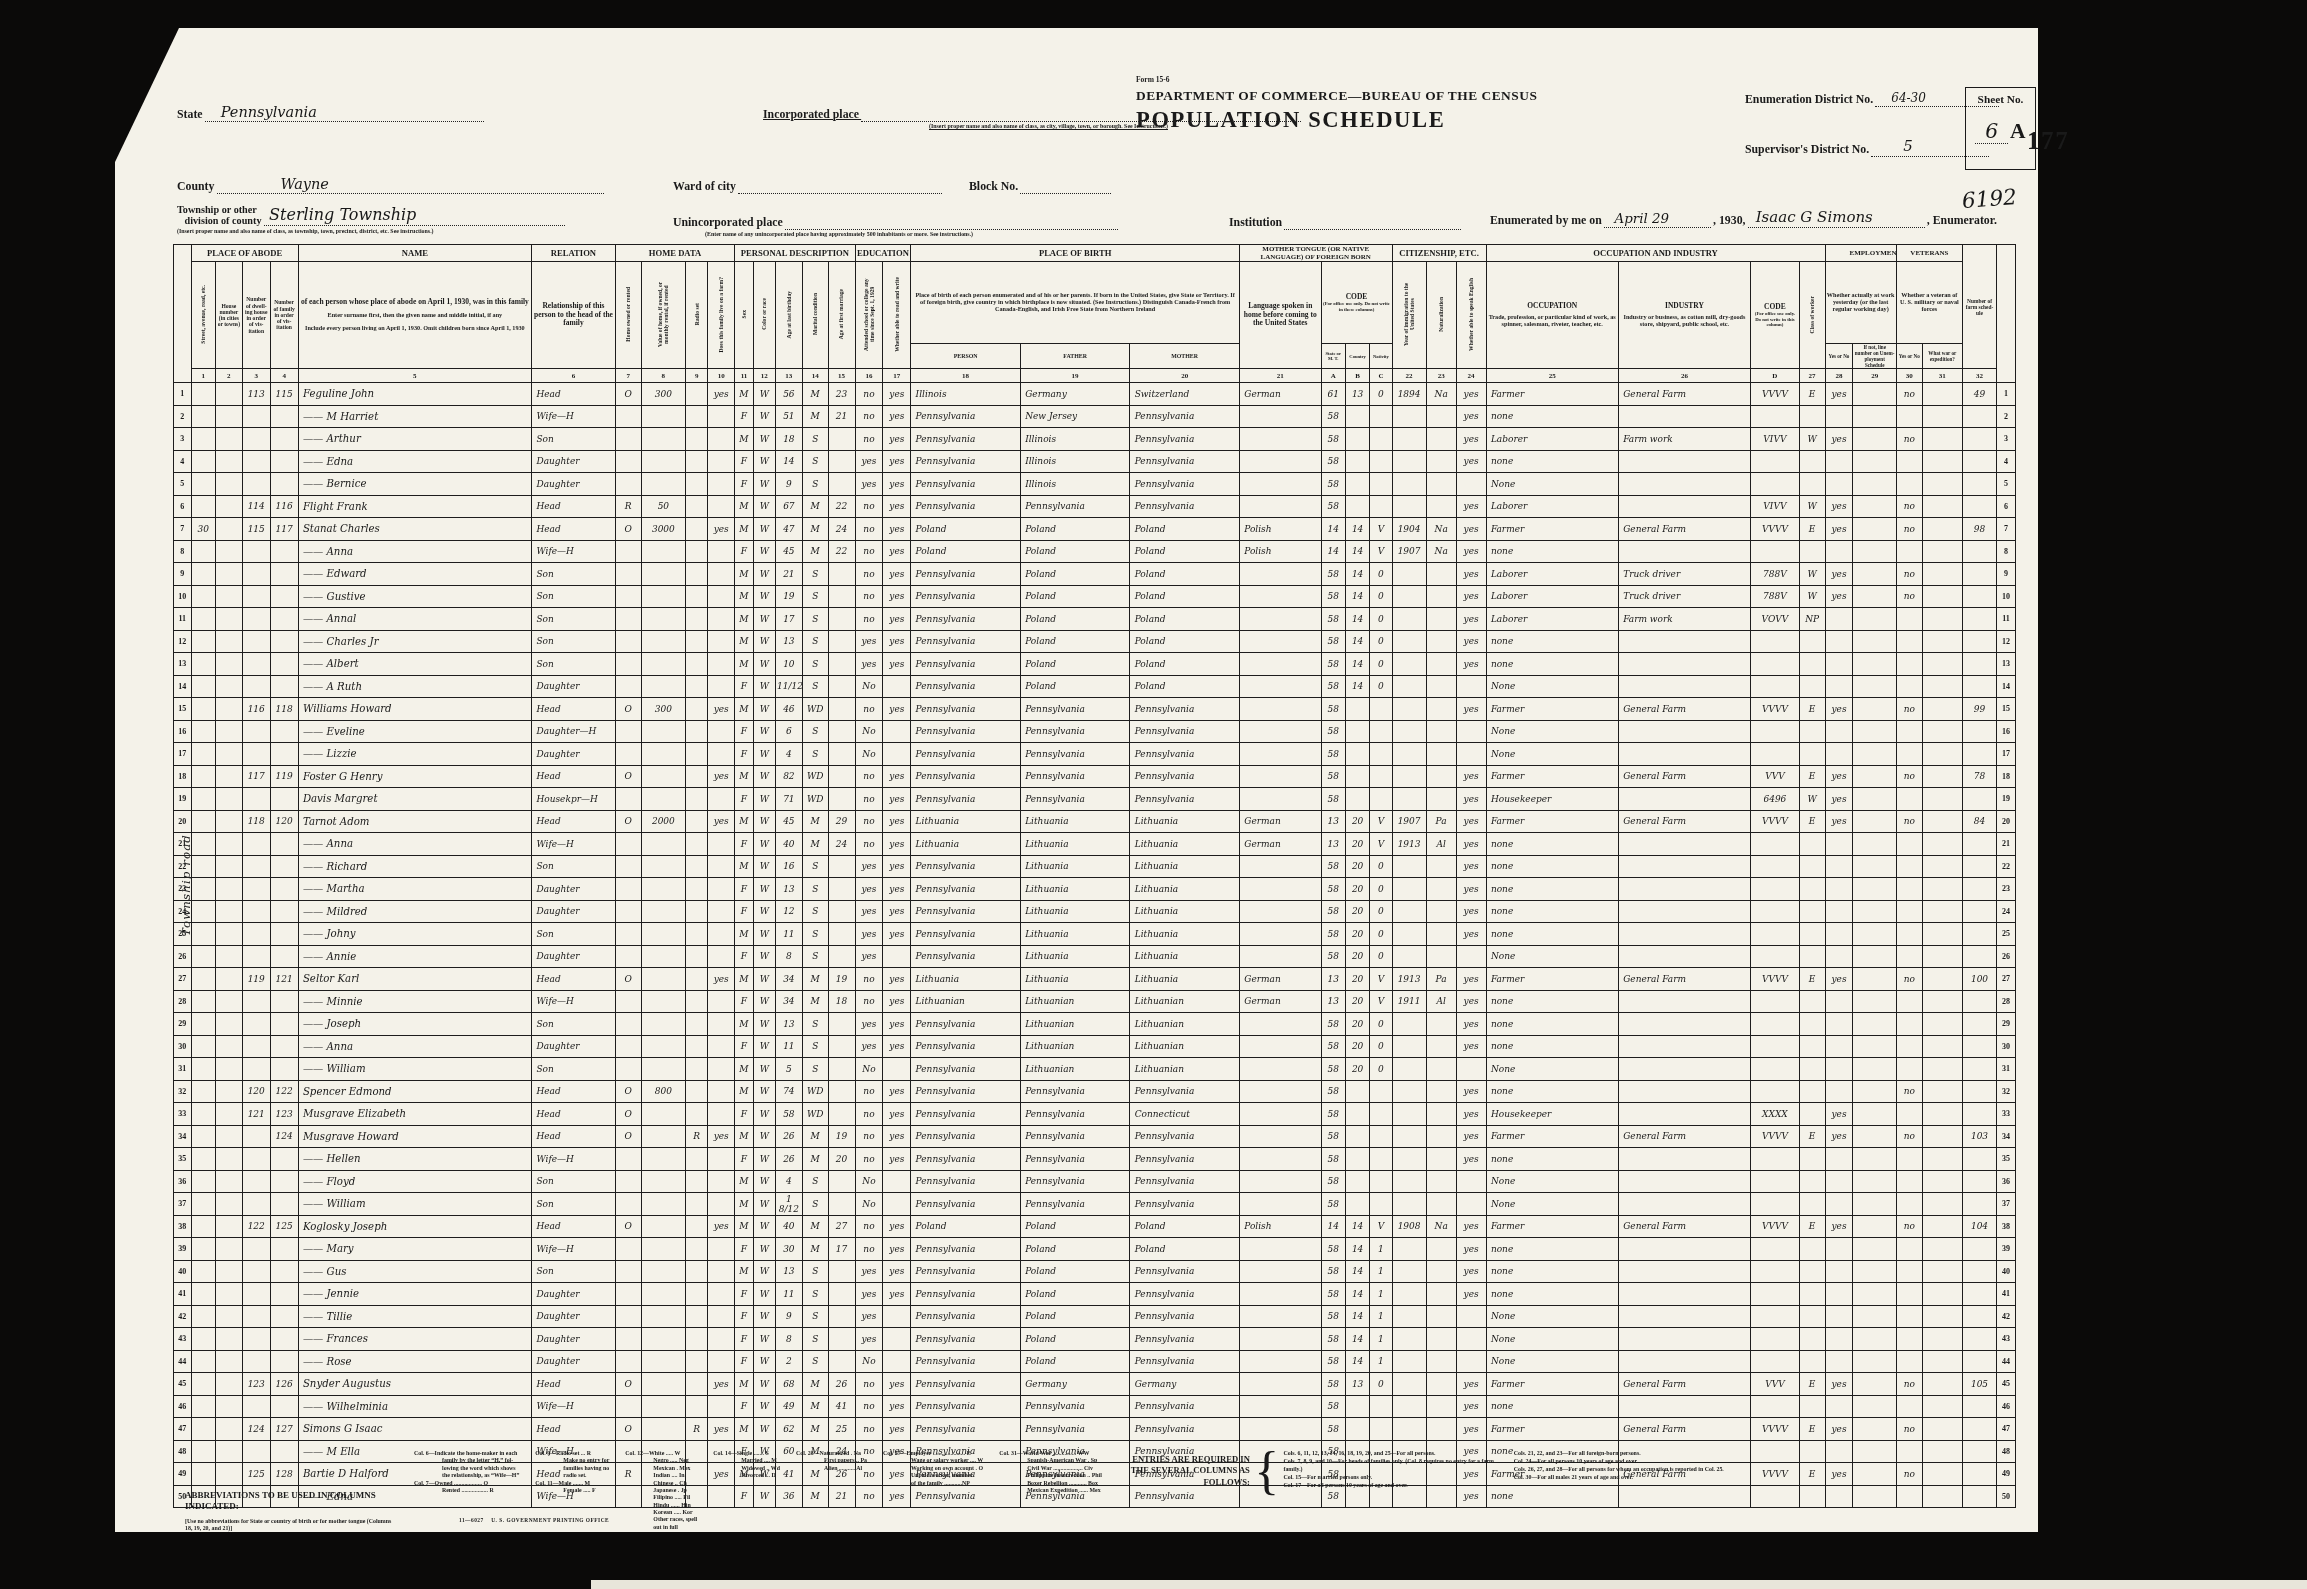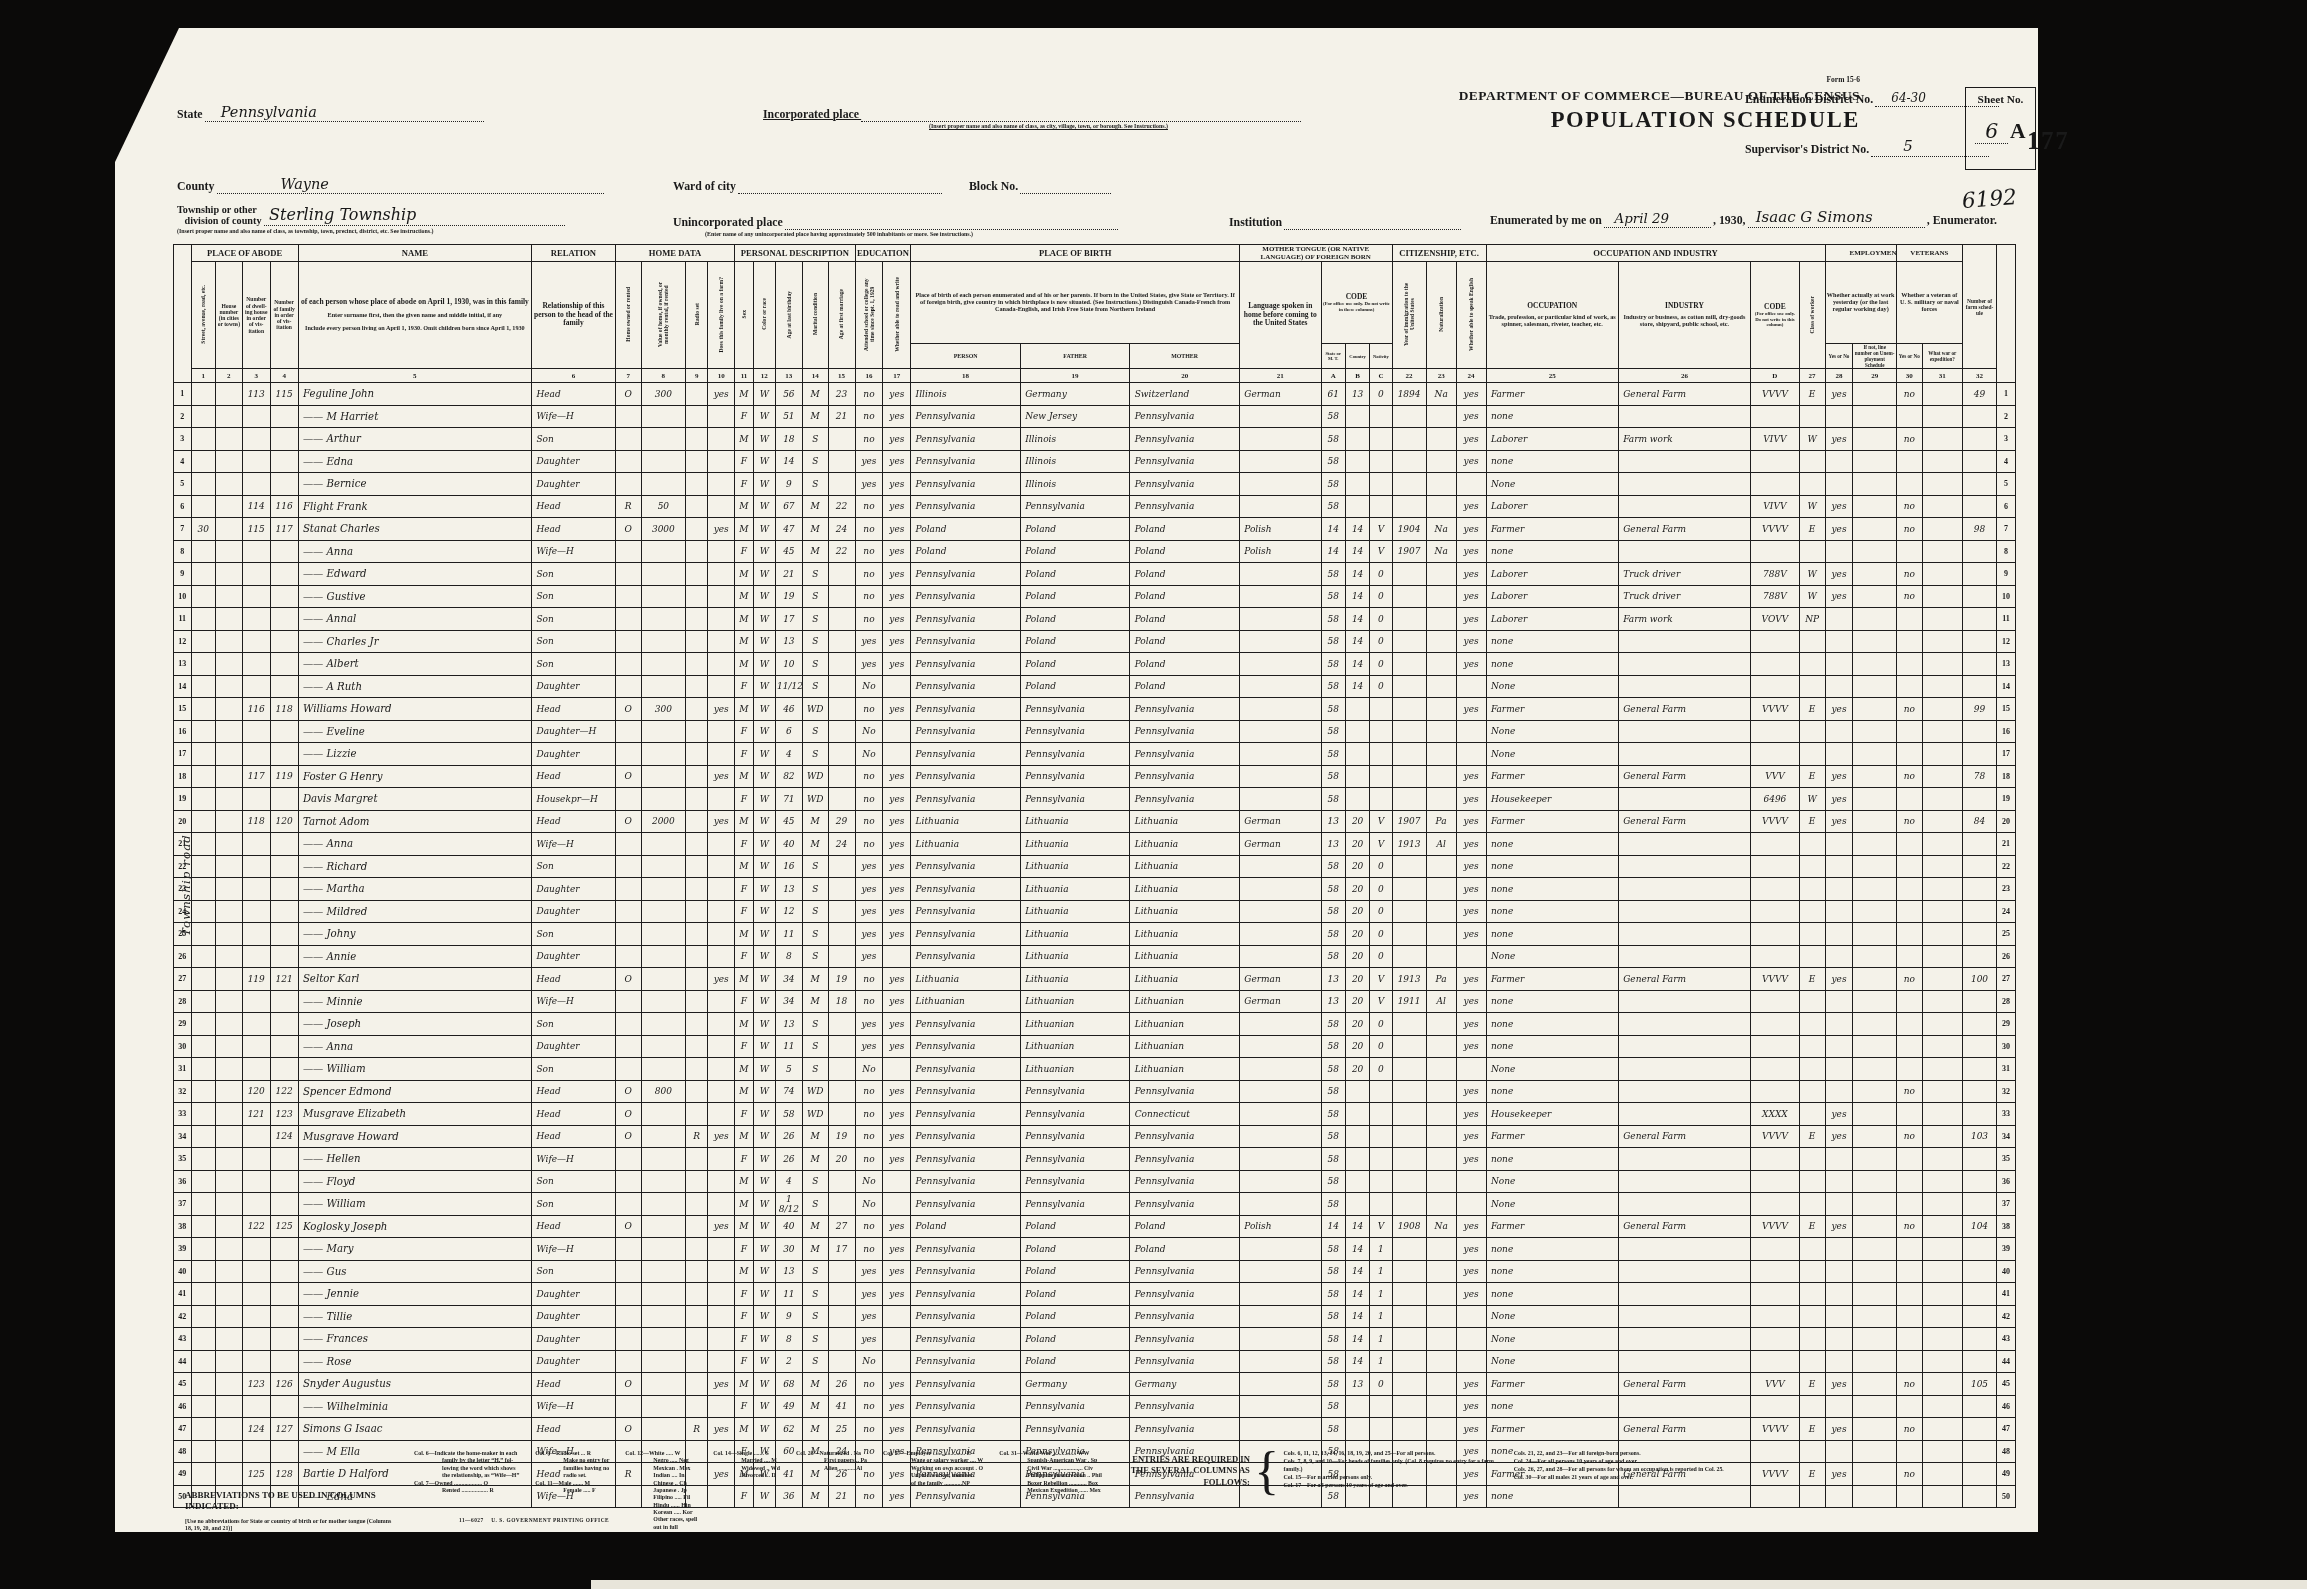--- a/index.html
+++ b/index.html
@@ -10,21 +10,21 @@
   #film-strip{position:absolute;left:591px;bottom:0;width:1716px;height:9.7px;background:#e8e5da;}
   
   #hdr{position:relative;height:215px;}
   .fld{position:absolute;white-space:nowrap;}
   .lbl{font-weight:bold;font-size:11.8px;}
   .lbl-sm{font-weight:bold;font-size:10.2px;line-height:1.05;}
   .blank{display:inline-block;border-bottom:1.1px dotted #222;height:13px;vertical-align:bottom;position:relative;}
   .note{font-weight:bold;font-size:5.9px;margin-top:1.1px;}
   .hand{font-family:"DejaVu Serif",serif;font-style:italic;color:#181818;}
   .hand-fill{position:absolute;left:16px;bottom:1.1px;font-size:14.5px;}
-  .titles{position:absolute;left:993px;top:47px;width:752px;text-align:right;}
+  .titles{position:absolute;left:1021px;top:47px;width:752px;text-align:left;}
   .t-form{font-weight:bold;font-size:7.5px;}
   .t-dept{font-weight:bold;font-size:13.4px;letter-spacing:0.5px;margin-top:4.3px;}
   .t-census{font-weight:bold;font-size:19.3px;letter-spacing:1.1px;margin-top:3.2px;}
   .t-sched{font-weight:bold;font-size:22.6px;letter-spacing:1.6px;margin-top:3.2px;}
   #sheetbox{position:absolute;left:1850px;top:59px;width:69px;height:81px;border:1.6px solid #1a1a1a;text-align:center;}
   #sheetbox .sl{font-weight:bold;font-size:11.3px;margin-top:5.4px;}
   #stamp177{position:absolute;left:1912px;top:99px;font-weight:bold;font-size:25px;letter-spacing:1.6px;}
   #stamp6192{position:absolute;left:1847px;top:158px;font-size:21.5px;transform:rotate(-4deg);}
   
   #tblwrap{position:absolute;left:58px;top:216px;}

